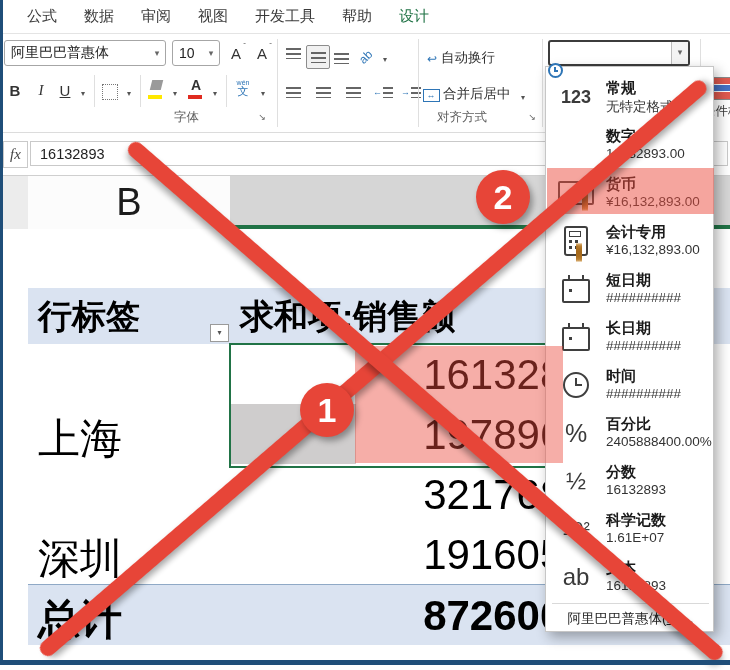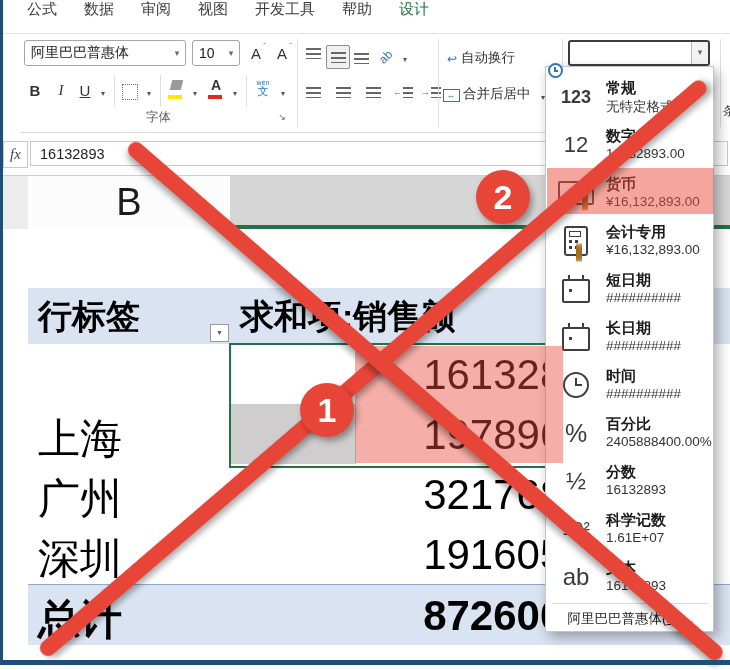--- a/index.html
+++ b/index.html
@@ -4,35 +4,35 @@
 <style>
   html,body{margin:0;padding:0;background:#fff;}
   .win{position:relative;width:730px;height:670px;background:#fff;overflow:hidden;
        font-family:"Liberation Sans",sans-serif;color:#2b2b2b;}
   
   .edge-left{position:absolute;left:0;top:0;width:3px;height:664px;background:#1f4e79;z-index:30;}
   .edge-bottom{position:absolute;left:0;top:660px;width:730px;height:5px;background:#1f4e79;z-index:30;}
 
   
   .menubar{position:absolute;left:0;top:0;width:730px;height:34px;border-bottom:1px solid #e4e4e4;
-           display:flex;align-items:flex-start;padding-left:27px;box-sizing:border-box;gap:27px;background:#fff;}
+           display:flex;align-items:center;padding-left:27px;box-sizing:border-box;gap:27px;background:#fff;}
   .menu-item{font-size:15px;color:#3b3b3b;white-space:nowrap;cursor:default;}
   .menu-item.active{color:#217346;}
 
   
-  .toolbar{position:absolute;left:0;top:35px;width:604px;height:97px;background:#fff;border-bottom:1px solid #dcdcdc;margin-left:20px;}
+  .toolbar{position:absolute;left:0;top:35px;width:604px;height:97px;background:#fff;border-bottom:1px solid #dcdcdc;}
   .vdiv{position:absolute;top:4px;width:1px;height:88px;background:#dfdfdf;}
   .combo{position:absolute;height:24px;border:1px solid #a6a6a6;border-radius:3px;background:#fff;
          display:flex;align-items:center;font-size:14px;color:#222;}
   .combo .cv{padding-left:6px;flex:1;overflow:hidden;white-space:nowrap;}
   .combo .ca{width:16px;text-align:center;color:#666;font-size:9px;}
   .tbtn{position:absolute;height:24px;display:flex;align-items:center;justify-content:center;
         font-size:15px;color:#333;border-radius:2px;}
   .tb-caret{font-size:8px;color:#555;position:absolute;}
-  .grp-label{position:absolute;font-size:12.5px;color:#5c5c5c;text-align:center;}
+  .grp-label{position:absolute;font-size:12.5px;color:#5c5c5c;text-align:center;padding-left:48px;}
   .launcher{position:absolute;width:12px;height:12px;font-size:9px;color:#666;border:0;line-height:12px;text-align:center;}
   .bars{width:15px;height:11px;background:repeating-linear-gradient(#666 0 2px,transparent 2px 5px);}
   .valign-btn{position:absolute;width:22px;height:22px;display:flex;align-items:center;justify-content:center;border-radius:2px;}
   .valign-btn.sel{border:1px solid #8c8c8c;background:#f1f1f1;}
   .colorbar{position:absolute;left:2px;bottom:1px;width:14px;height:4px;}
   .small-txt{font-size:13.5px;color:#333;}
 
   
   .cond-icon{position:absolute;left:712px;top:42px;width:17px;height:21px;border:1px solid #8a8a8a;
     background:linear-gradient(#e05a4f 0 6px,#fff 6px 7px,#4472c4 7px 13px,#fff 13px 14px,#e05a4f 14px 21px);z-index:1;}
@@ -235,20 +235,21 @@
       <span style="font-size:12px;color:#2e75b6;">↩</span>
     </div>
     <span class="small-txt" style="position:absolute;left:441px;top:14px;">自动换行</span>
     <div class="tbtn" style="left:422px;top:48px;width:18px;">
       <span style="width:15px;height:11px;border:1px solid #2e75b6;font-size:9px;color:#2e75b6;line-height:10px;text-align:center;">↔</span>
     </div>
     <span class="small-txt" style="position:absolute;left:443px;top:50px;">合并后居中</span>
     <div class="tbtn" style="left:516px;top:50px;width:14px;">
       <span class="tb-caret" style="top:8px;">▾</span>
     </div>
+    <div class="grp-label" style="left:283px;top:74px;width:262px;">对齐方式</div>
     <div class="launcher" style="left:526px;top:76px;">↘</div>
     <div class="vdiv" style="left:542px;"></div>
 
     <div class="combo" style="left:548px;top:5px;width:138px;height:22px;border:2px solid #3c3c3c;">
       <span class="cv"></span>
       <span class="ca" style="border-left:1px solid #bbb;background:#f3f3f3;height:100%;line-height:20px;">▾</span>
     </div>
     <div class="vdiv" style="left:700px;"></div>
     <div class="cond-icon"></div>
     <div class="cond-label">条件格式</div>
@@ -280,21 +281,20 @@
     </div>
     <div class="p-row" style="top:115px;">
       <span class="num">16132893</span>
     </div>
     <div class="sel-gray"></div>
     <div class="p-row" style="top:175px;">
       <span class="city">上海</span>
       <span class="num">19789635</span>
     </div>
     <div class="p-row" style="top:235px;">
-      <span class="city">广州</span>
       <span class="num">32176894</span>
     </div>
     <div class="p-row" style="top:295px;">
       <span class="city">深圳</span>
       <span class="num">19160584</span>
     </div>
     <div class="p-total">
       <span class="city">总计</span>
       <span class="num">87260017</span>
     </div>
@@ -307,21 +307,20 @@
         <span class="g123">123</span>
         <span class="mini-clock">
             <i></i>
             <b></b>
           </span>
       </span>
       <span class="fmt-title">常规</span>
       <span class="fmt-prev">无特定格式</span>
     </div>
     <div class="fmt-item" style="top:54px;">
-      <span class="fmt-icon g12">12</span>
       <span class="fmt-title">数字</span>
       <span class="fmt-prev">16132893.00</span>
     </div>
     <div class="fmt-item" style="top:102px;">
       <span class="fmt-icon">
         <span class="ic-money">
             <span class="c0"></span>
           <span class="coins"><span class="coin"></span><span class="coin"></span><span class="coin"></span></span>
         </span>
       </span>

